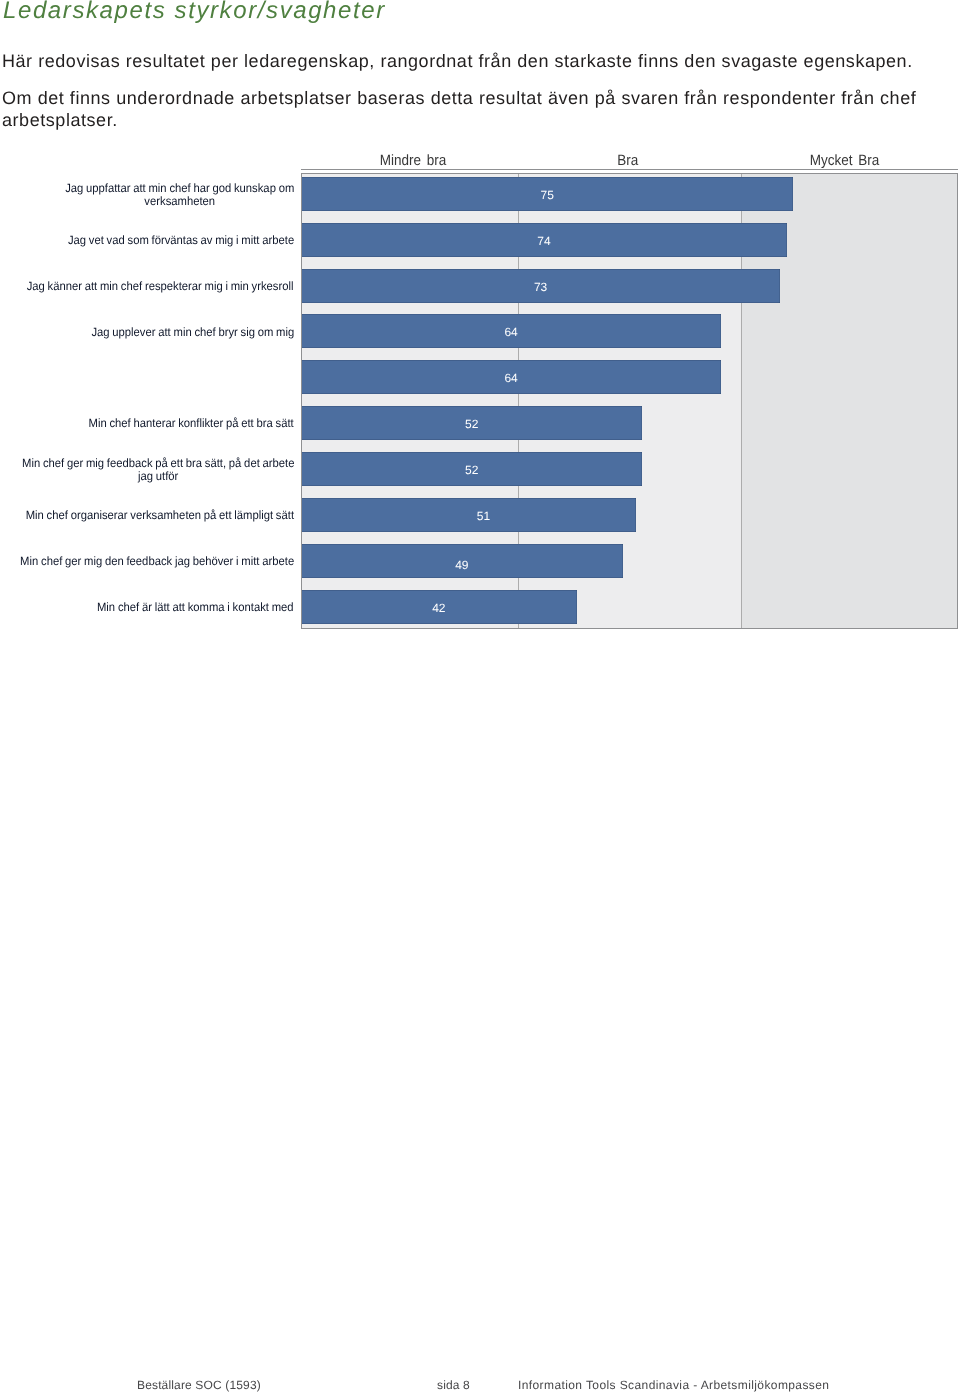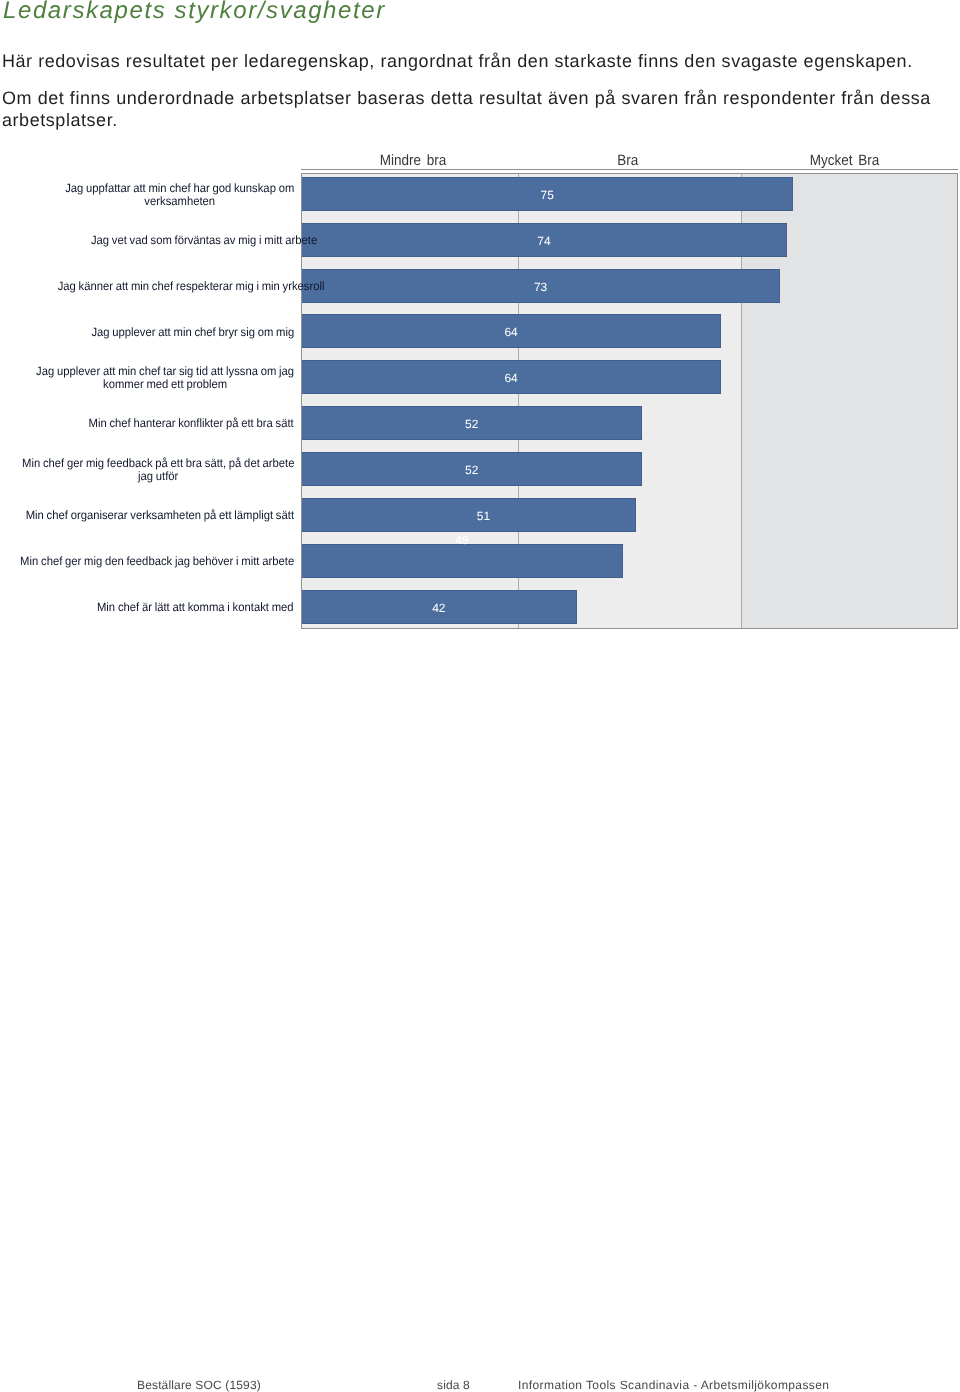--- a/index.html
+++ b/index.html
@@ -40,21 +40,21 @@
   .footer-item{position:absolute;font-size:12px;color:#48484a;white-space:nowrap;}
 </style>
 </head>
 <body>
 
 <div class="page">
 
   <div class="doc-title">Ledarskapets styrkor/svagheter</div>
 
   <div class="intro-line" style="top:50px">Här redovisas resultatet per ledaregenskap, rangordnat från den starkaste finns den svagaste egenskapen.</div>
-  <div class="intro-line" style="top:87px">Om det finns underordnade arbetsplatser baseras detta resultat även på svaren från respondenter från dessa</div>
+  <div class="intro-line" style="top:87px">Om det finns underordnade arbetsplatser baseras detta resultat även på svaren från respondenter från chef</div>
   <div class="intro-line" style="top:109px">arbetsplatser.</div>
 
   <div class="chart" id="chart">
       <div class="zone-head" style="left: 304.7px; width: 216px; top: 152px;"><span class="zone-head-in">Mindre bra</span></div>
       <div class="zone-head" style="left: 519.8px; width: 216px; top: 152px;"><span class="zone-head-in">Bra</span></div>
       <div class="zone-head" style="left: 736.2px; width: 216px; top: 152px;"><span class="zone-head-in">Mycket Bra</span></div>
       <div class="head-rule" style="left: 301px; top: 169px; width: 656.5px;"></div>
       <div class="plot" style="left: 301px; top: 174px; width: 656.5px; height: 454px; background: #701a75;">
         <div class="plot-band" style="left: 0px; width: 216.645px; background: rgb(237, 237, 238);"></div>
         <div class="plot-band" style="left: 216.645px; width: 223.21px; background: rgb(237, 237, 238);"></div>
@@ -71,30 +71,29 @@
         <div class="barval" style="left: 0px; width: 420.16px; top: 152.45px;">64</div>
         <div class="bar" style="left: 0px; top: 186.3px; width: 420.16px; height: 34px; background: rgb(76, 110, 159);"></div>
         <div class="barval" style="left: 0px; width: 420.16px; top: 198.3px;">64</div>
         <div class="bar" style="left: 0px; top: 232.15px; width: 341.38px; height: 34px; background: rgb(76, 110, 159);"></div>
         <div class="barval" style="left: 0px; width: 341.38px; top: 244.15px;">52</div>
         <div class="bar" style="left: 0px; top: 278px; width: 341.38px; height: 34px; background: rgb(76, 110, 159);"></div>
         <div class="barval" style="left: 0px; width: 341.38px; top: 290px;">52</div>
         <div class="bar" style="left: 0px; top: 323.85px; width: 334.815px; height: 34px; background: rgb(76, 110, 159);"></div>
         <div class="barval" style="left: 0px; width: 365px; top: 335.85px;">51</div>
         <div class="bar" style="left: 0px; top: 369.7px; width: 321.685px; height: 34px; background: rgb(76, 110, 159);"></div>
-        <div class="barval" style="left: 0px; width: 321.685px; top: 360px;">49</div>
+        <div class="barval" style="left: 0px; width: 321.685px; top: 385px;">49</div>
         <div class="bar" style="left: 0px; top: 415.55px; width: 275.73px; height: 34px; background: rgb(76, 110, 159);"></div>
         <div class="barval" style="left: 0px; width: 275.73px; top: 427.55px;">42</div>
       </div>
       <div class="plot-frame" style="left: 301px; top: 173px; width: 657px; height: 455.5px;"></div>
       <div class="ylab" style="left: 0px; width: 294px; top: 181.5px;"><div class="ylab-in"><div>Jag uppfattar att min chef har god kunskap om</div><div>verksamheten</div></div></div>
-      <div class="ylab" style="left: 0px; width: 294px; top: 234.05px; padding-left: 23px;"><div class="ylab-in"><div>Jag vet vad som förväntas av mig i mitt arbete</div></div></div>
-      <div class="ylab" style="left: 0px; width: 294px; top: 279.9px; margin-left: 31px;"><div class="ylab-in"><div>Jag känner att min chef respekterar mig i min yrkesroll</div></div></div>
+      <div class="ylab" style="left: 0px; width: 294px; top: 234.05px;"><div class="ylab-in"><div>Jag vet vad som förväntas av mig i mitt arbete</div></div></div>
+      <div class="ylab" style="left: 0px; width: 294px; top: 279.9px;"><div class="ylab-in"><div>Jag känner att min chef respekterar mig i min yrkesroll</div></div></div>
       <div class="ylab" style="left: 0px; width: 294px; top: 325.75px;"><div class="ylab-in"><div>Jag upplever att min chef bryr sig om mig</div></div></div>
-      <div class="ylab" style="left: 0px; width: 294px; top: 364.9px;"><div class="ylab-in"><div>Jag upplever att min chef tar sig tid att lyssna om jag</div><div>kommer med ett problem</div></div></div>
       <div class="ylab" style="left: 0px; width: 294px; top: 417.45px;"><div class="ylab-in"><div>Min chef hanterar konflikter på ett bra sätt</div></div></div>
       <div class="ylab" style="left: 0px; width: 294px; top: 456.6px;"><div class="ylab-in"><div>Min chef ger mig feedback på ett bra sätt, på det arbete</div><div>jag utför</div></div></div>
       <div class="ylab" style="left: 0px; width: 294px; top: 509.15px;"><div class="ylab-in"><div>Min chef organiserar verksamheten på ett lämpligt sätt</div></div></div>
       <div class="ylab" style="left: 0px; width: 294px; top: 555px;"><div class="ylab-in"><div>Min chef ger mig den feedback jag behöver i mitt arbete</div></div></div>
       <div class="ylab" style="left: 0px; width: 294px; top: 600.85px;"><div class="ylab-in"><div>Min chef är lätt att komma i kontakt med</div></div></div>
     </div>
 
   <div class="footer-item" style="left:137px;top:1378px;letter-spacing:0.15px">Beställare SOC (1593)</div>
   <div class="footer-item" style="left:437px;top:1378px;letter-spacing:0.15px">sida 8</div>
   <div class="footer-item" style="left:518px;top:1378px;letter-spacing:0.4px">Information Tools Scandinavia -  Arbetsmiljökompassen</div>

